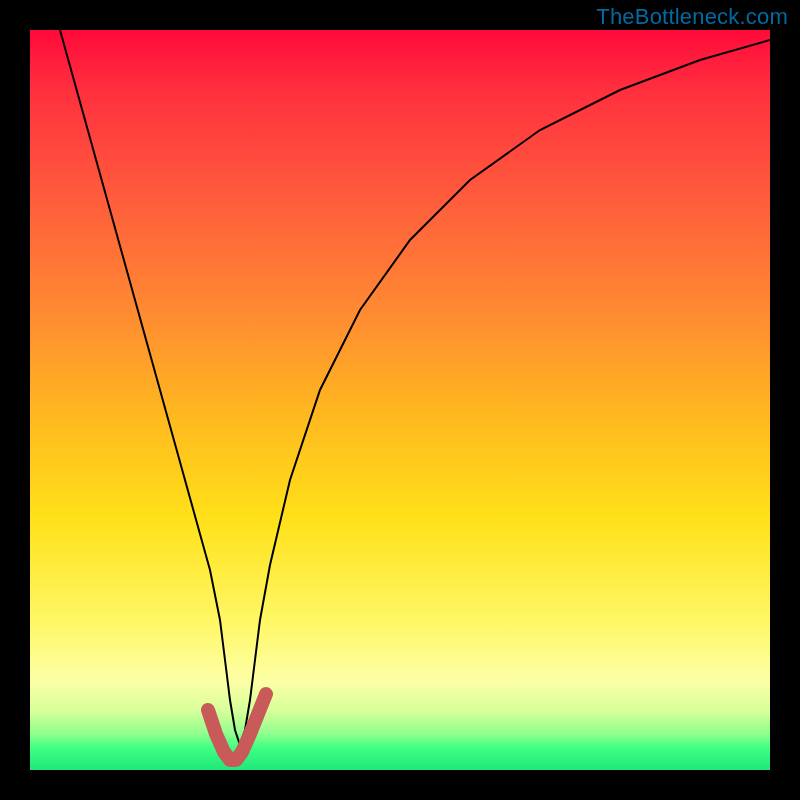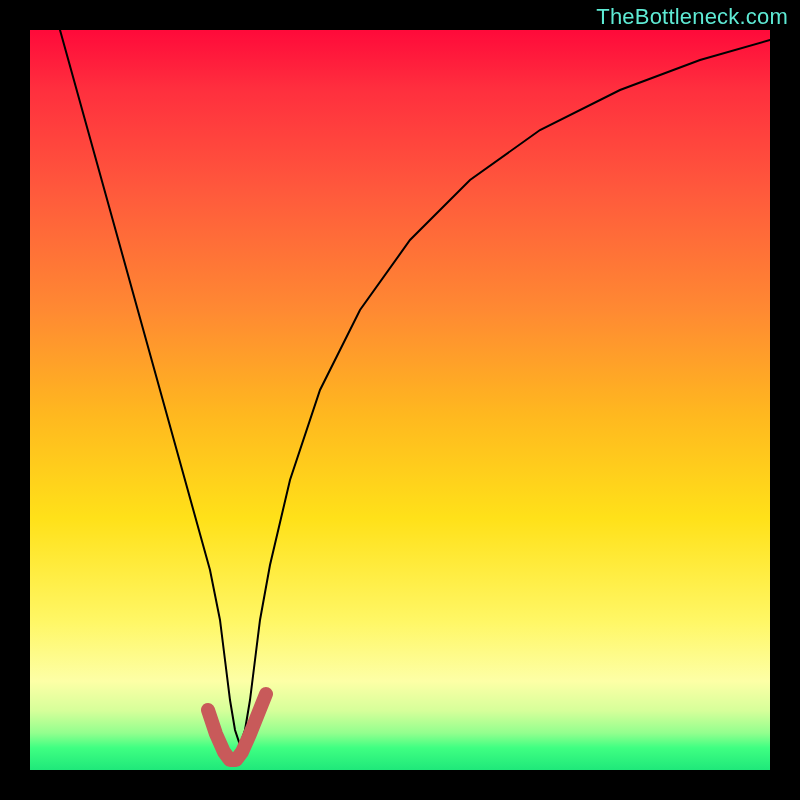--- a/index.html
+++ b/index.html
@@ -47,21 +47,21 @@
       #3fff82 97%,
       #1fe87a 100%
     );
   }
   .attrib {
     position: absolute;
     top: 4px;
     right: 12px;
     font-family: Arial, Helvetica, sans-serif;
     font-size: 22px;
-    color: #5eead4;
+    color: #0369a1;
     font-weight: 500;
     letter-spacing: 0.2px;
   }
   svg.curve {
     position: absolute;
     left: 0;
     top: 0;
     width: 740px;
     height: 740px;
   }

